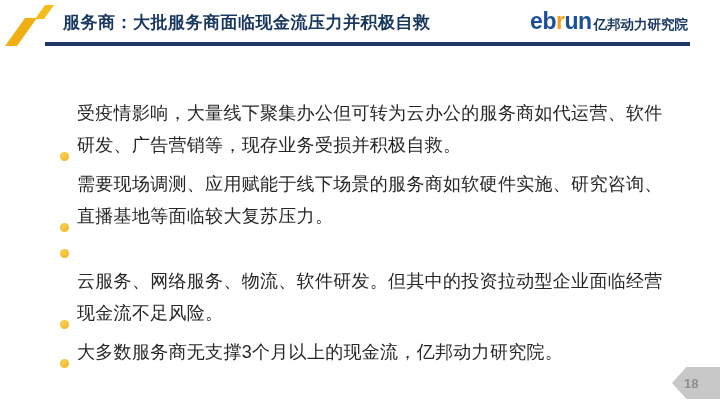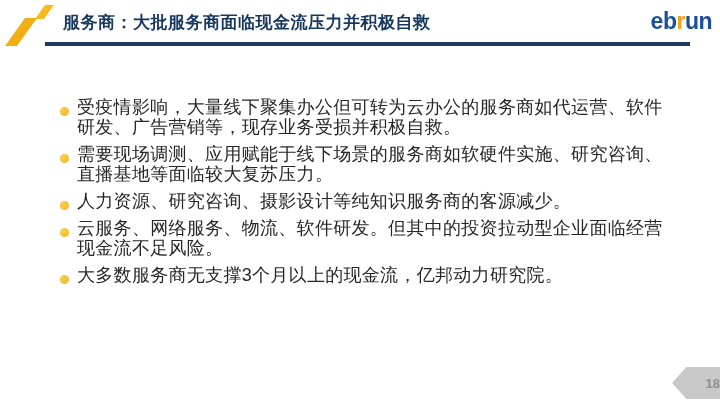--- a/index.html
+++ b/index.html
@@ -26,21 +26,21 @@
     top: 11px;
     margin: 0;
     font-size: 17px;
     font-weight: bold;
     letter-spacing: 0.5px;
     color: var(--title-navy, #17375E);
     white-space: nowrap;
   }
   .brand-logo {
     position: absolute;
-    right: 8px;
+    right: 32px;
     top: 8px;
     display: flex;
     align-items: baseline;
     white-space: nowrap;
   }
   .logo-en {
     font-size: 23px;
     font-weight: bold;
     letter-spacing: -0.5px;
     color: var(--logo-blue, #1A4F9C);
@@ -66,24 +66,24 @@
     position: absolute;
     left: 60px;
     top: 97px;
     width: 612px;
     margin: 0;
     padding: 0;
     list-style: none;
   }
   .bullet-list li {
     display: flex;
-    align-items: flex-start;
+    align-items: flex-end;
     margin-bottom: 7px;
     font-size: 18px;
-    line-height: 20px;
+    line-height: 32px;
     letter-spacing: 0.3px;
     color: var(--body-text, #262626);
   }
   .bullet-dot {
     flex: 0 0 auto;
     width: 9px;
     height: 9px;
     border-radius: 50%;
     margin: 10px 8px 0 0;
     background: radial-gradient(circle at 35% 35%, #FBCF4E, var(--bullet-gold, #EDB41E));
@@ -93,21 +93,21 @@
   .page-badge {
     position: absolute;
     right: 0;
     bottom: 6px;
     width: 48px;
     height: 32px;
     background: var(--badge-gray, #C8C8C8);
     clip-path: polygon(0 50%, 30% 0, 100% 0, 100% 100%, 30% 100%);
     display: flex;
     align-items: center;
-    justify-content: flex-end;
+    justify-content: flex-start;
     padding-left: 12px;
     box-sizing: border-box;
     font-size: 13px;
     font-weight: bold;
     color: var(--badge-text, #8F8F8F);
   }
 </style>
 </head>
 <body>
 
@@ -117,36 +117,36 @@
     <polygon points="3,44 23,16 35,16 15,44" fill="#F0AF14"></polygon>
     <polygon points="33,17 43,3 52,3 42,17" fill="#F6BC1E"></polygon>
   </svg>
 
   <h1 class="page-title">服务商：大批服务商面临现金流压力并积极自救</h1>
 
   <div class="brand-logo">
     <span class="logo-en">eb</span>
       <span class="logo-en logo-r">r</span>
       <span class="logo-en">un</span>
+    <span class="logo-cn">亿邦动力研究院</span>
   </div>
 
   <div class="header-divider"></div>
 
   <ul class="bullet-list">
     <li>
       <span class="bullet-dot"></span>
       <span>受疫情影响，大量线下聚集办公但可转为云办公的服务商如代运营、软件研发、广告营销等，现存业务受损并积极自救。</span>
     </li>
     <li>
       <span class="bullet-dot"></span>
       <span>需要现场调测、应用赋能于线下场景的服务商如软硬件实施、研究咨询、直播基地等面临较大复苏压力。</span>
     </li>
     <li>
       <span class="bullet-dot"></span>
-      <span>人力资源、研究咨询、摄影设计等纯知识服务商的客源减少。</span>
     </li>
     <li>
       <span class="bullet-dot"></span>
       <span>云服务、网络服务、物流、软件研发。但其中的投资拉动型企业面临经营现金流不足风险。</span>
     </li>
     <li>
       <span class="bullet-dot"></span>
       <span>大多数服务商无支撑3个月以上的现金流，亿邦动力研究院。</span>
     </li>
   </ul>

